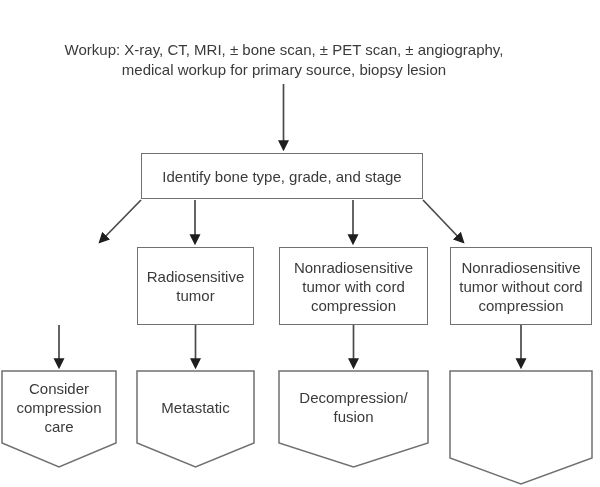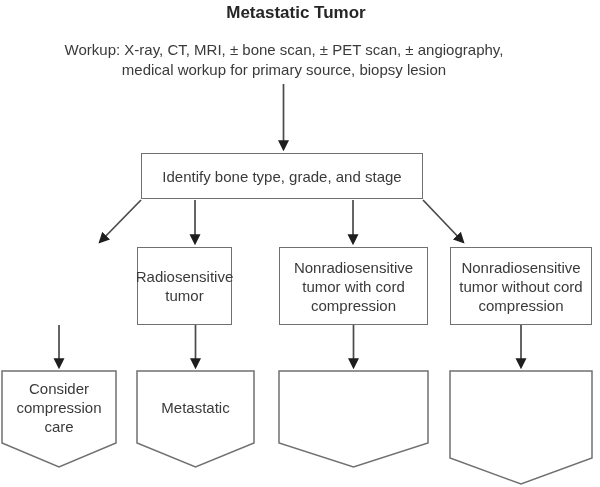--- a/index.html
+++ b/index.html
@@ -63,21 +63,21 @@
     align-items: center;
     justify-content: center;
     text-align: center;
     font-size: 15px;
     line-height: 19px;
     white-space: pre-line;
     padding: 2px;
   }
   #identify-box { left: 141px; top: 153px; width: 282px; height: 46px; }
   #cond-1 { left: 2px;   top: 247px; width: 114px; height: 78px; }
-  #cond-2 { left: 137px; top: 247px; width: 95px; height: 78px; }
+  #cond-2 { left: 137px; top: 247px; width: 117px; height: 78px; }
   #cond-3 { left: 279px; top: 247px; width: 149px; height: 78px; }
   #cond-4 { left: 450px; top: 247px; width: 142px; height: 78px; }
   #act-1 { left: 2px;   top: 371px; width: 114px; height: 72px; }
   #act-2 { left: 137px; top: 371px; width: 117px; height: 72px; }
   #act-3 { left: 279px; top: 371px; width: 149px; height: 72px; }
   #act-4 { left: 450px; top: 372px; width: 142px; height: 84px; }
 </style>
 </head>
 <body>
 
@@ -101,35 +101,36 @@
     <line class="stem" x1="195.5" y1="325" x2="195.5" y2="367" marker-end="url(#ah)"></line>
     <line class="stem" x1="353.5" y1="325" x2="353.5" y2="367" marker-end="url(#ah)"></line>
     <line class="stem" x1="521" y1="325" x2="521" y2="367" marker-end="url(#ah)"></line>
 
     <polygon class="pennant" points="2,371 116,371 116,443 59,467 2,443"></polygon>
     <polygon class="pennant" points="137,371 254,371 254,443 195.5,467 137,443"></polygon>
     <polygon class="pennant" points="279,371 428,371 428,443 353.5,467 279,443"></polygon>
     <polygon class="pennant" points="450,371 592,371 592,458 521,484 450,458"></polygon>
   </svg>
 
-  <div class="title">Metastatic Tumor</div>
 
   <div class="workup">
     <div>Workup: X-ray, CT, MRI, ± bone scan, ± PET scan, ± angiography,</div>
     <div>medical workup for primary source, biopsy lesion</div>
   </div>
 
   <div class="box" id="identify-box">Identify bone type, grade, and stage</div>
 
   <div class="box" id="cond-2">Radiosensitive
 tumor</div>
   <div class="box" id="cond-3">Nonradiosensitive
 tumor with cord
 compression</div>
   <div class="box" id="cond-4">Nonradiosensitive
 tumor without cord
 compression</div>
 
   <div class="plabel" id="act-1">Consider
 compression care</div>
   <div class="plabel" id="act-2">Metastatic</div>
+  <div class="plabel" id="act-3">Decompression/
+fusion</div>
 
 </div>
 
 </body></html>

